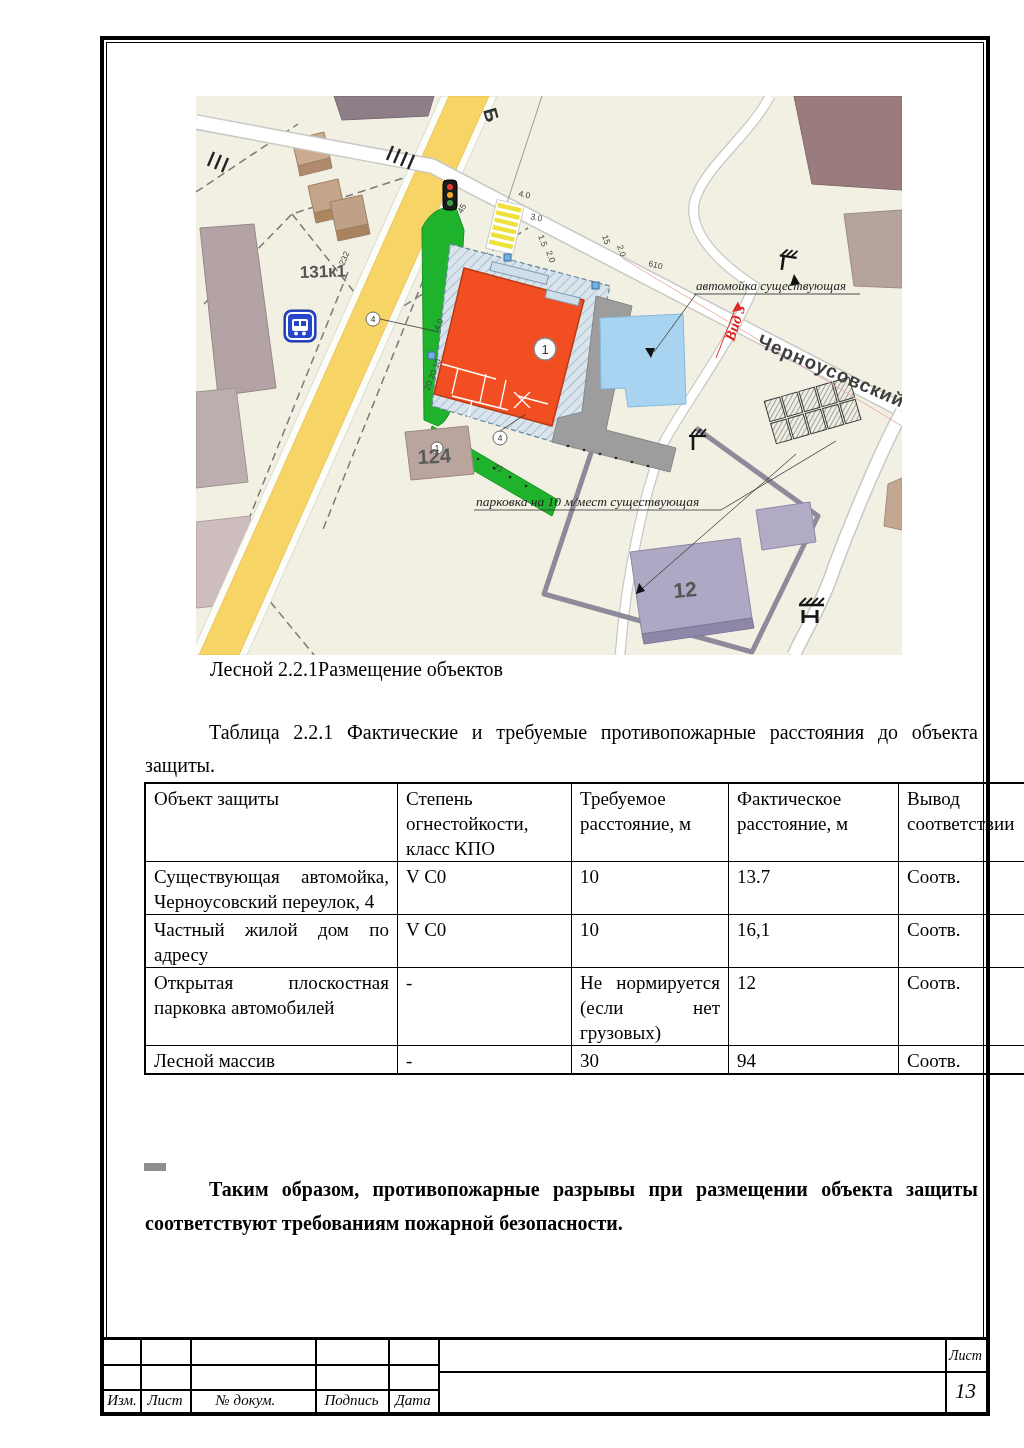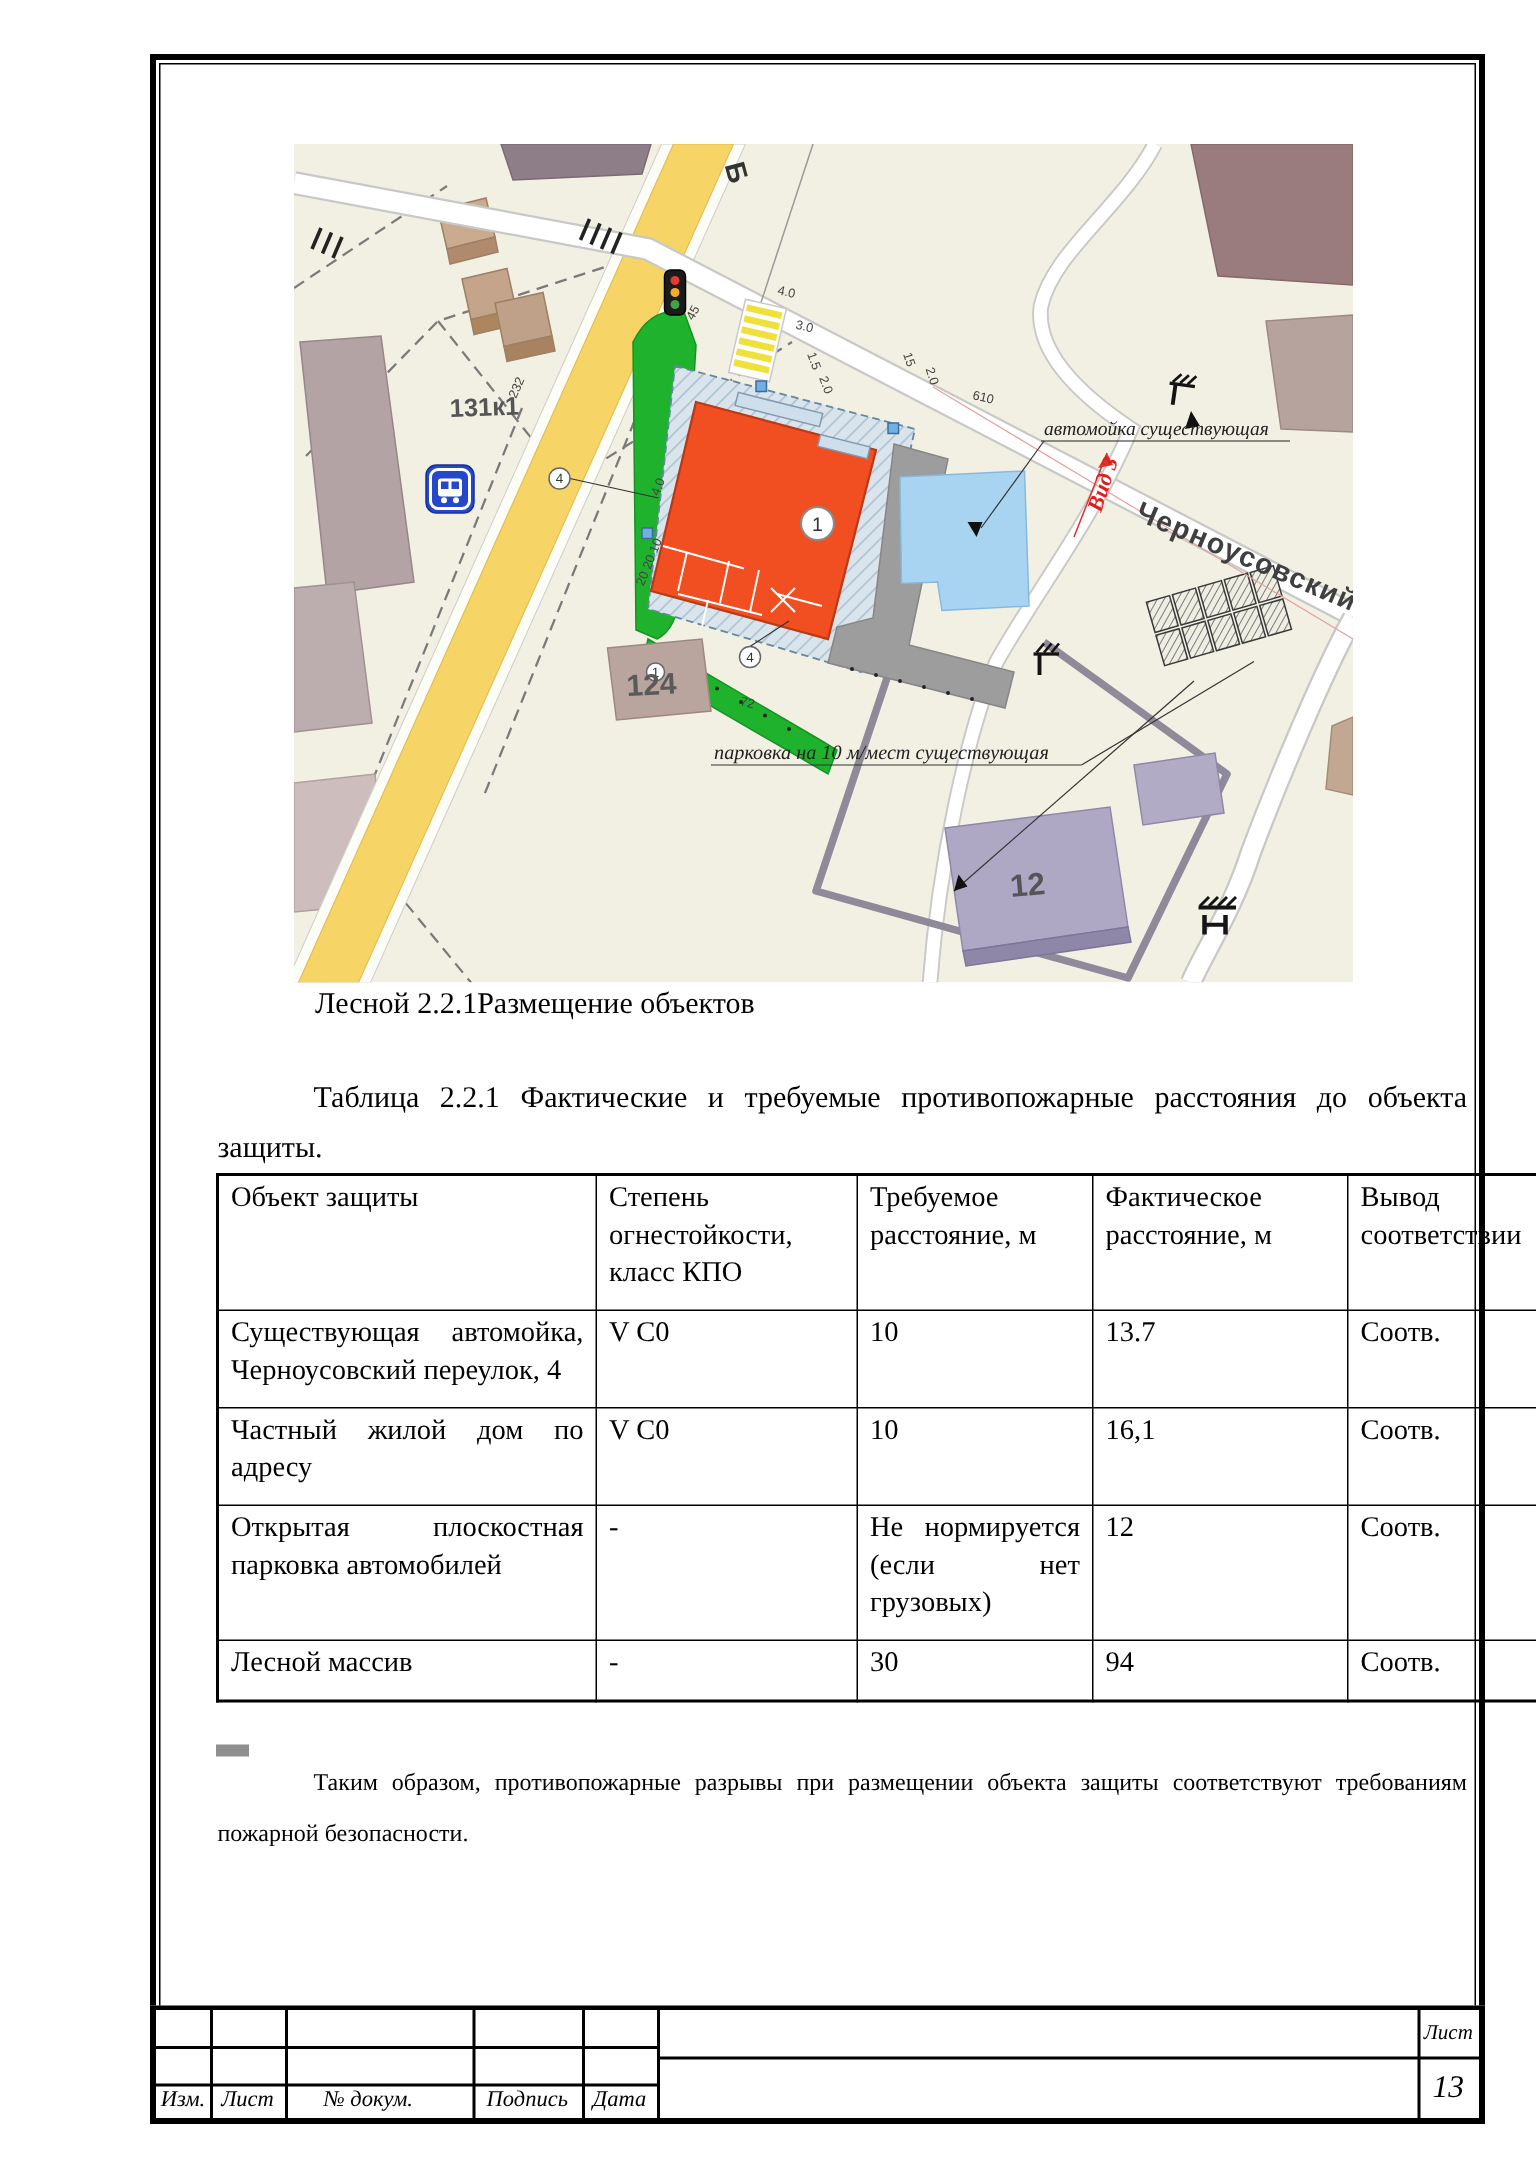--- a/index.html
+++ b/index.html
@@ -8,24 +8,24 @@
   
   #frame{left:100px;top:36px;width:882px;height:1372px;border:4px solid #000;}
   #frame .inner{position:absolute;inset:2px;border:1px solid #000;}
   
   #map{left:196px;top:96px;width:706px;height:559px;overflow:hidden;}
   #map svg{display:block;}
   
   .serif{font-family:"Liberation Serif",serif;}
   #fig-caption{left:210px;top:658px;font-size:20px;}
   #tbl-caption{left:145px;top:716px;width:833px;font-size:20px;line-height:33px;text-align:justify;text-indent:64px;}
-  #conclusion{left:145px;top:1172px;width:833px;font-size:16px;line-height:34px;text-align:justify;text-indent:64px;font-weight:normal;}
+  #conclusion{left:145px;top:1172px;width:833px;font-size:20px;line-height:34px;text-align:justify;text-indent:64px;font-weight:bold;}
   
   #fire-table{left:144px;top:782px;width:841px;border-collapse:collapse;table-layout:fixed;font-size:19px;}
-  #fire-table td,#fire-table th{border:1px solid #000;vertical-align:top;padding:2px 8px 12px 8px;line-height:25px;text-align:justify;font-weight:normal;}
+  #fire-table td,#fire-table th{border:1px solid #000;vertical-align:top;padding:2px 8px 0 8px;line-height:25px;text-align:justify;font-weight:normal;}
   #fire-table{border:2px solid #000;}
   #fire-table tr>*:nth-child(1){width:235px;}
   #fire-table tr>*:nth-child(2){width:157px;}
   #fire-table tr>*:nth-child(3){width:140px;}
   #fire-table tr>*:nth-child(4){width:153px;}
   #fire-table tr>*:nth-child(5){width:156px;}
   #tbl-artifact{left:144px;top:1163px;width:22px;height:8px;background:#8f8f8f;}
   
   #stamp{left:100px;top:1337px;width:890px;height:79px;background:#fff;border-top:3px solid #000;border-left:4px solid #000;border-right:4px solid #000;border-bottom:4px solid #000;box-sizing:border-box;}
   #stamp .v{position:absolute;top:0;bottom:0;width:2px;background:#000;}

